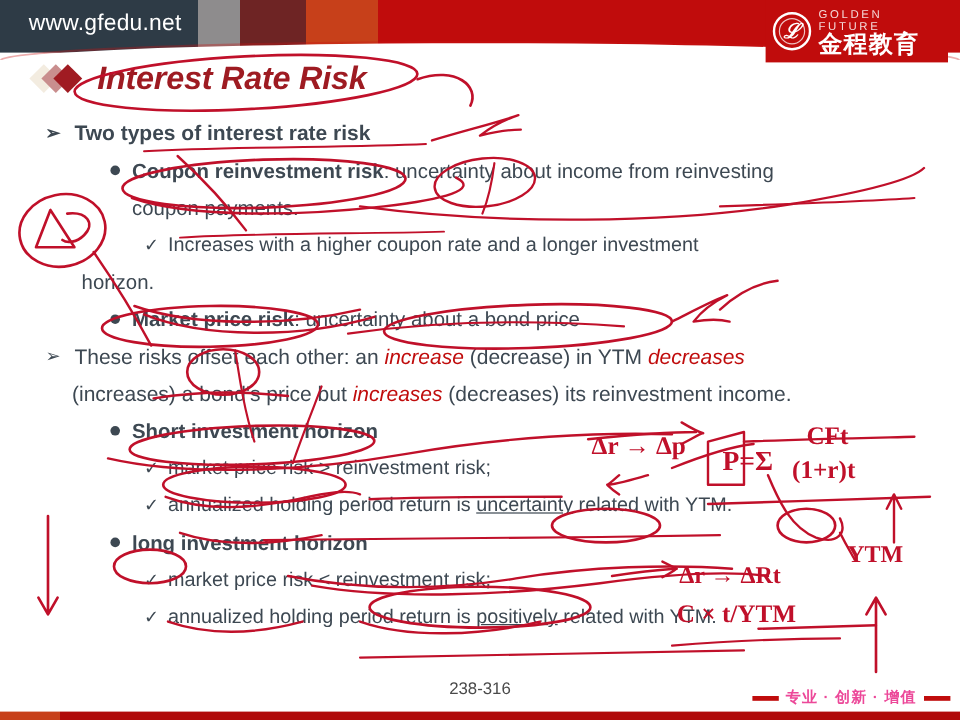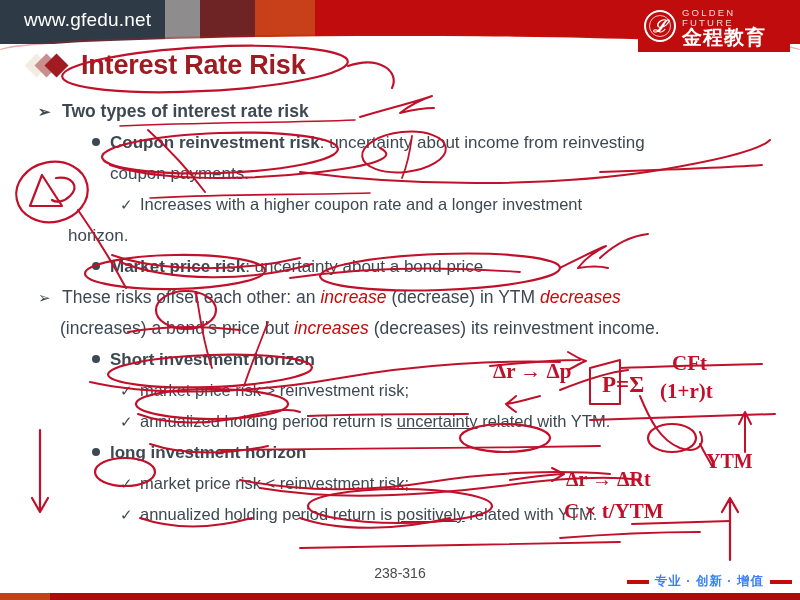--- a/index.html
+++ b/index.html
@@ -95,20 +95,21 @@
   #dia1 { background: #f3ece0; margin-right: -7px; }
   #dia2 { background: #c98e8e; margin-right: -7px; }
   #dia3 { background: #a01b22; }
   #slide-title {
     margin-left: 16px;
     color: #9e1b22;
     font-size: 27px;
     font-weight: bold;
     letter-spacing: -.2px;
     white-space: nowrap;
+    font-style: italic;
   }
 
   
   #body { position: absolute; left: 0; top: 96px; width: 800px; }
   .lvl1 {
     position: relative;
     color: #3d4852;
     font-size: 17.5px;
     padding-left: 62px;
     line-height: 31px;
@@ -160,21 +161,21 @@
   #fb-red { flex: 1; background: #b00a0a; }
   #footer-slogan {
     position: absolute; right: 8px; bottom: 10px;
     display: flex; align-items: center; gap: 6px;
     z-index: 6;
   }
   #footer-slogan .bar {
     width: 22px; height: 4px; background: #c00c0c;
   }
   #footer-slogan .txt {
-    color: #3b82f6; font-size: 12.5px; font-weight: bold; letter-spacing: 1px;
+    color: #ec4899; font-size: 12.5px; font-weight: bold; letter-spacing: 1px;
   }
 
   
   #ink {
     position: absolute; left: 0; top: 0;
     width: 800px; height: 600px;
     pointer-events: none;
     z-index: 20;
   }
   #ink path, #ink ellipse, #ink line, #ink polyline {

